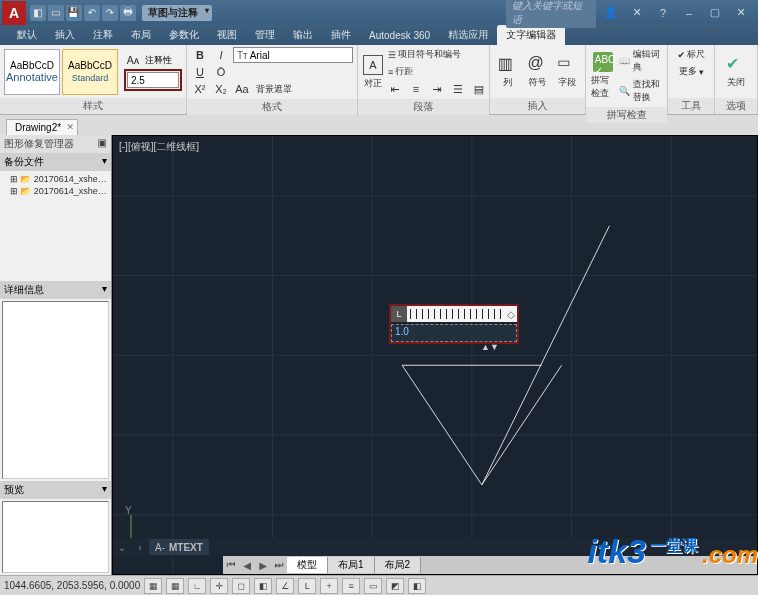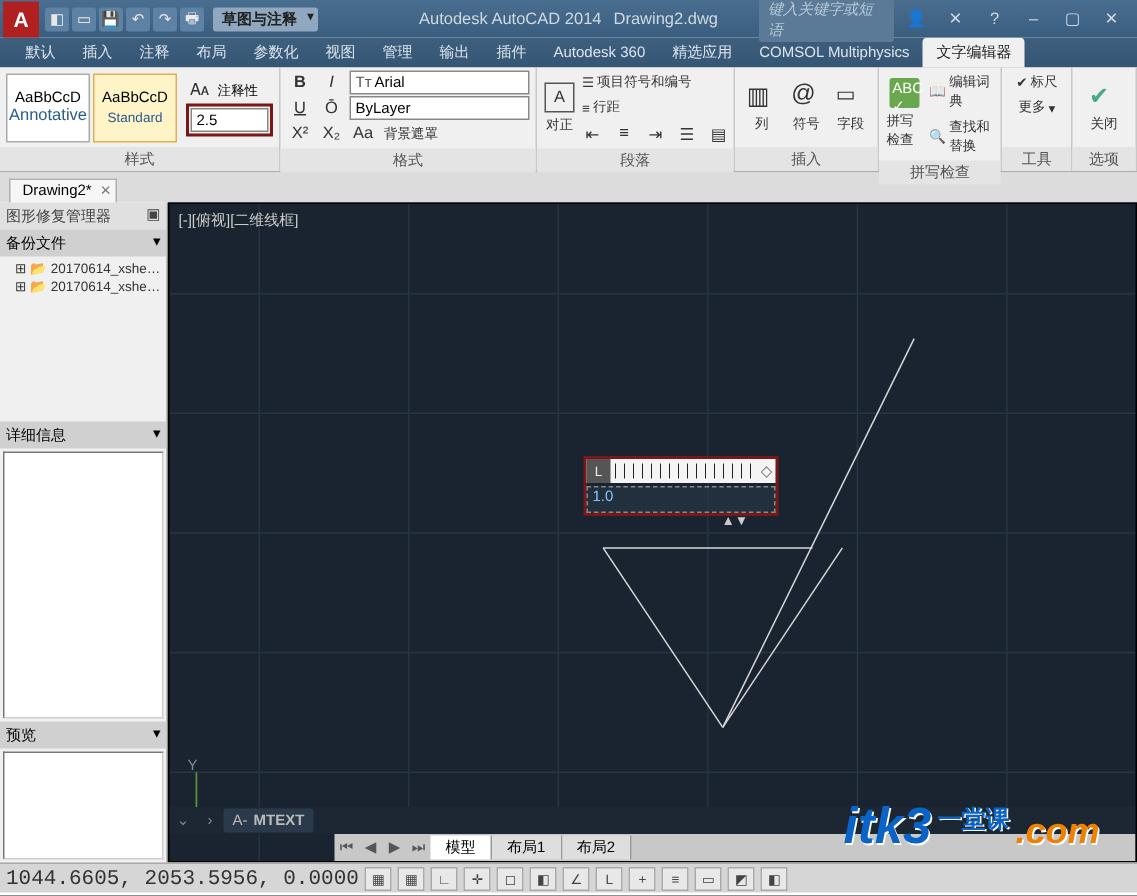--- a/index.html
+++ b/index.html
@@ -82,45 +82,41 @@
 
   .cmdbar { position:absolute; left:0; right:0; bottom:18px; height:18px; background:#1d2733; display:flex; align-items:center; color:#bbb; font-size:10px; }
   .cmdbar .chev { width:18px; text-align:center; color:#888; }
   .cmdbar .prompt { background:#2b3a4a; padding:0 6px; height:16px; display:flex; align-items:center; gap:4px; border-radius:2px; }
   .layout-tabs { position:absolute; left:110px; right:0; bottom:0; height:18px; background:#c8c8c8; display:flex; align-items:center; font-size:10px; }
   .ltab { padding:1px 10px; border-right:1px solid #999; background:#dedede; }
   .ltab.active { background:#fff; }
   .ltab-nav { width:16px; text-align:center; color:#555; }
 
   .statusbar { height:20px; background:#d6d6d6; border-top:1px solid #aaa; display:flex; align-items:center; font-size:10px; color:#333; padding:0 4px; gap:4px; position:relative; }
-  .status-coords { font-family:Liberation Mono, monospace; font-size:14px; }
+  .status-coords { font-family:Liberation Sans, sans-serif; font-size:10px; }
   .sbtn { width:18px; height:16px; background:#e8e8e8; border:1px solid #aaa; display:flex; align-items:center; justify-content:center; font-size:9px; color:#444; }
 
-  .watermark { position:absolute; right:25px; bottom:26px; font-size:34px; font-weight:800; font-style:italic; color:#0a64c8; text-shadow:1px 1px 0 #fff; pointer-events:none; display:flex; align-items:baseline; }
+  .watermark { position:absolute; right:0; bottom:26px; font-size:34px; font-weight:800; font-style:italic; color:#0a64c8; text-shadow:1px 1px 0 #fff; pointer-events:none; display:flex; align-items:baseline; }
   .watermark .com { color:#f08000; font-size:24px; margin-left:4px;}
   .watermark .cn { font-size:16px; color:#0a64c8; font-style:normal; margin-left:4px; align-self:flex-start; margin-top:4px;}
 </style>
 </head>
 <body>
 
 <div class="titlebar">
   <div class="app-a">A</div>
   <div class="qat">
     <span>◧</span>
     <span>▭</span>
     <span>💾</span>
     <span>↶</span>
     <span>↷</span>
     <span>🖶</span>
   </div>
   <div class="title-dd">草图与注释</div>
-  <div class="title-center">
-    <span>Autodesk AutoCAD 2014</span>
-    <span>Drawing2.dwg</span>
-  </div>
   <div class="title-right">
     <div class="search-box">键入关键字或短语</div>
     <div class="win-btn">👤</div>
     <div class="win-btn">✕</div>
     <div class="win-btn">?</div>
     <div class="win-btn">–</div>
     <div class="win-btn">▢</div>
     <div class="win-btn">✕</div>
   </div>
 </div>
@@ -130,21 +126,20 @@
   <div class="ribtab">插入</div>
   <div class="ribtab">注释</div>
   <div class="ribtab">布局</div>
   <div class="ribtab">参数化</div>
   <div class="ribtab">视图</div>
   <div class="ribtab">管理</div>
   <div class="ribtab">输出</div>
   <div class="ribtab">插件</div>
   <div class="ribtab">Autodesk 360</div>
   <div class="ribtab">精选应用</div>
-  <div class="ribtab">COMSOL Multiphysics</div>
   <div class="ribtab active">文字编辑器</div>
 </div>
 
 <div class="ribbon">
 
   <div class="rgroup" style="width:206px">
     <div class="rgroup-body">
       <div style="display:flex;flex-direction:column;align-items:center">
         <div class="style-sw">
           <span>AaBbCcD</span>
@@ -175,21 +170,20 @@
       <div class="fmt-row">
         <span class="ico" style="font-weight:bold">B</span>
         <span class="ico" style="font-style:italic">I</span>
         <div class="font-sel">
             <span>Arial</span>
           </div>
       </div>
       <div class="fmt-row">
         <span class="ico" style="text-decoration:underline">U</span>
         <span class="ico">Ō</span>
-        <input class="sel-input wide" value="ByLayer" style="">
       </div>
       <div class="fmt-row">
         <span class="ico">X²</span>
         <span class="ico">X₂</span>
         <span class="ico">Aa</span>
         <span class="mini">背景遮罩</span>
       </div>
     </div>
     <div class="rgroup-title">格式</div>
   </div>

